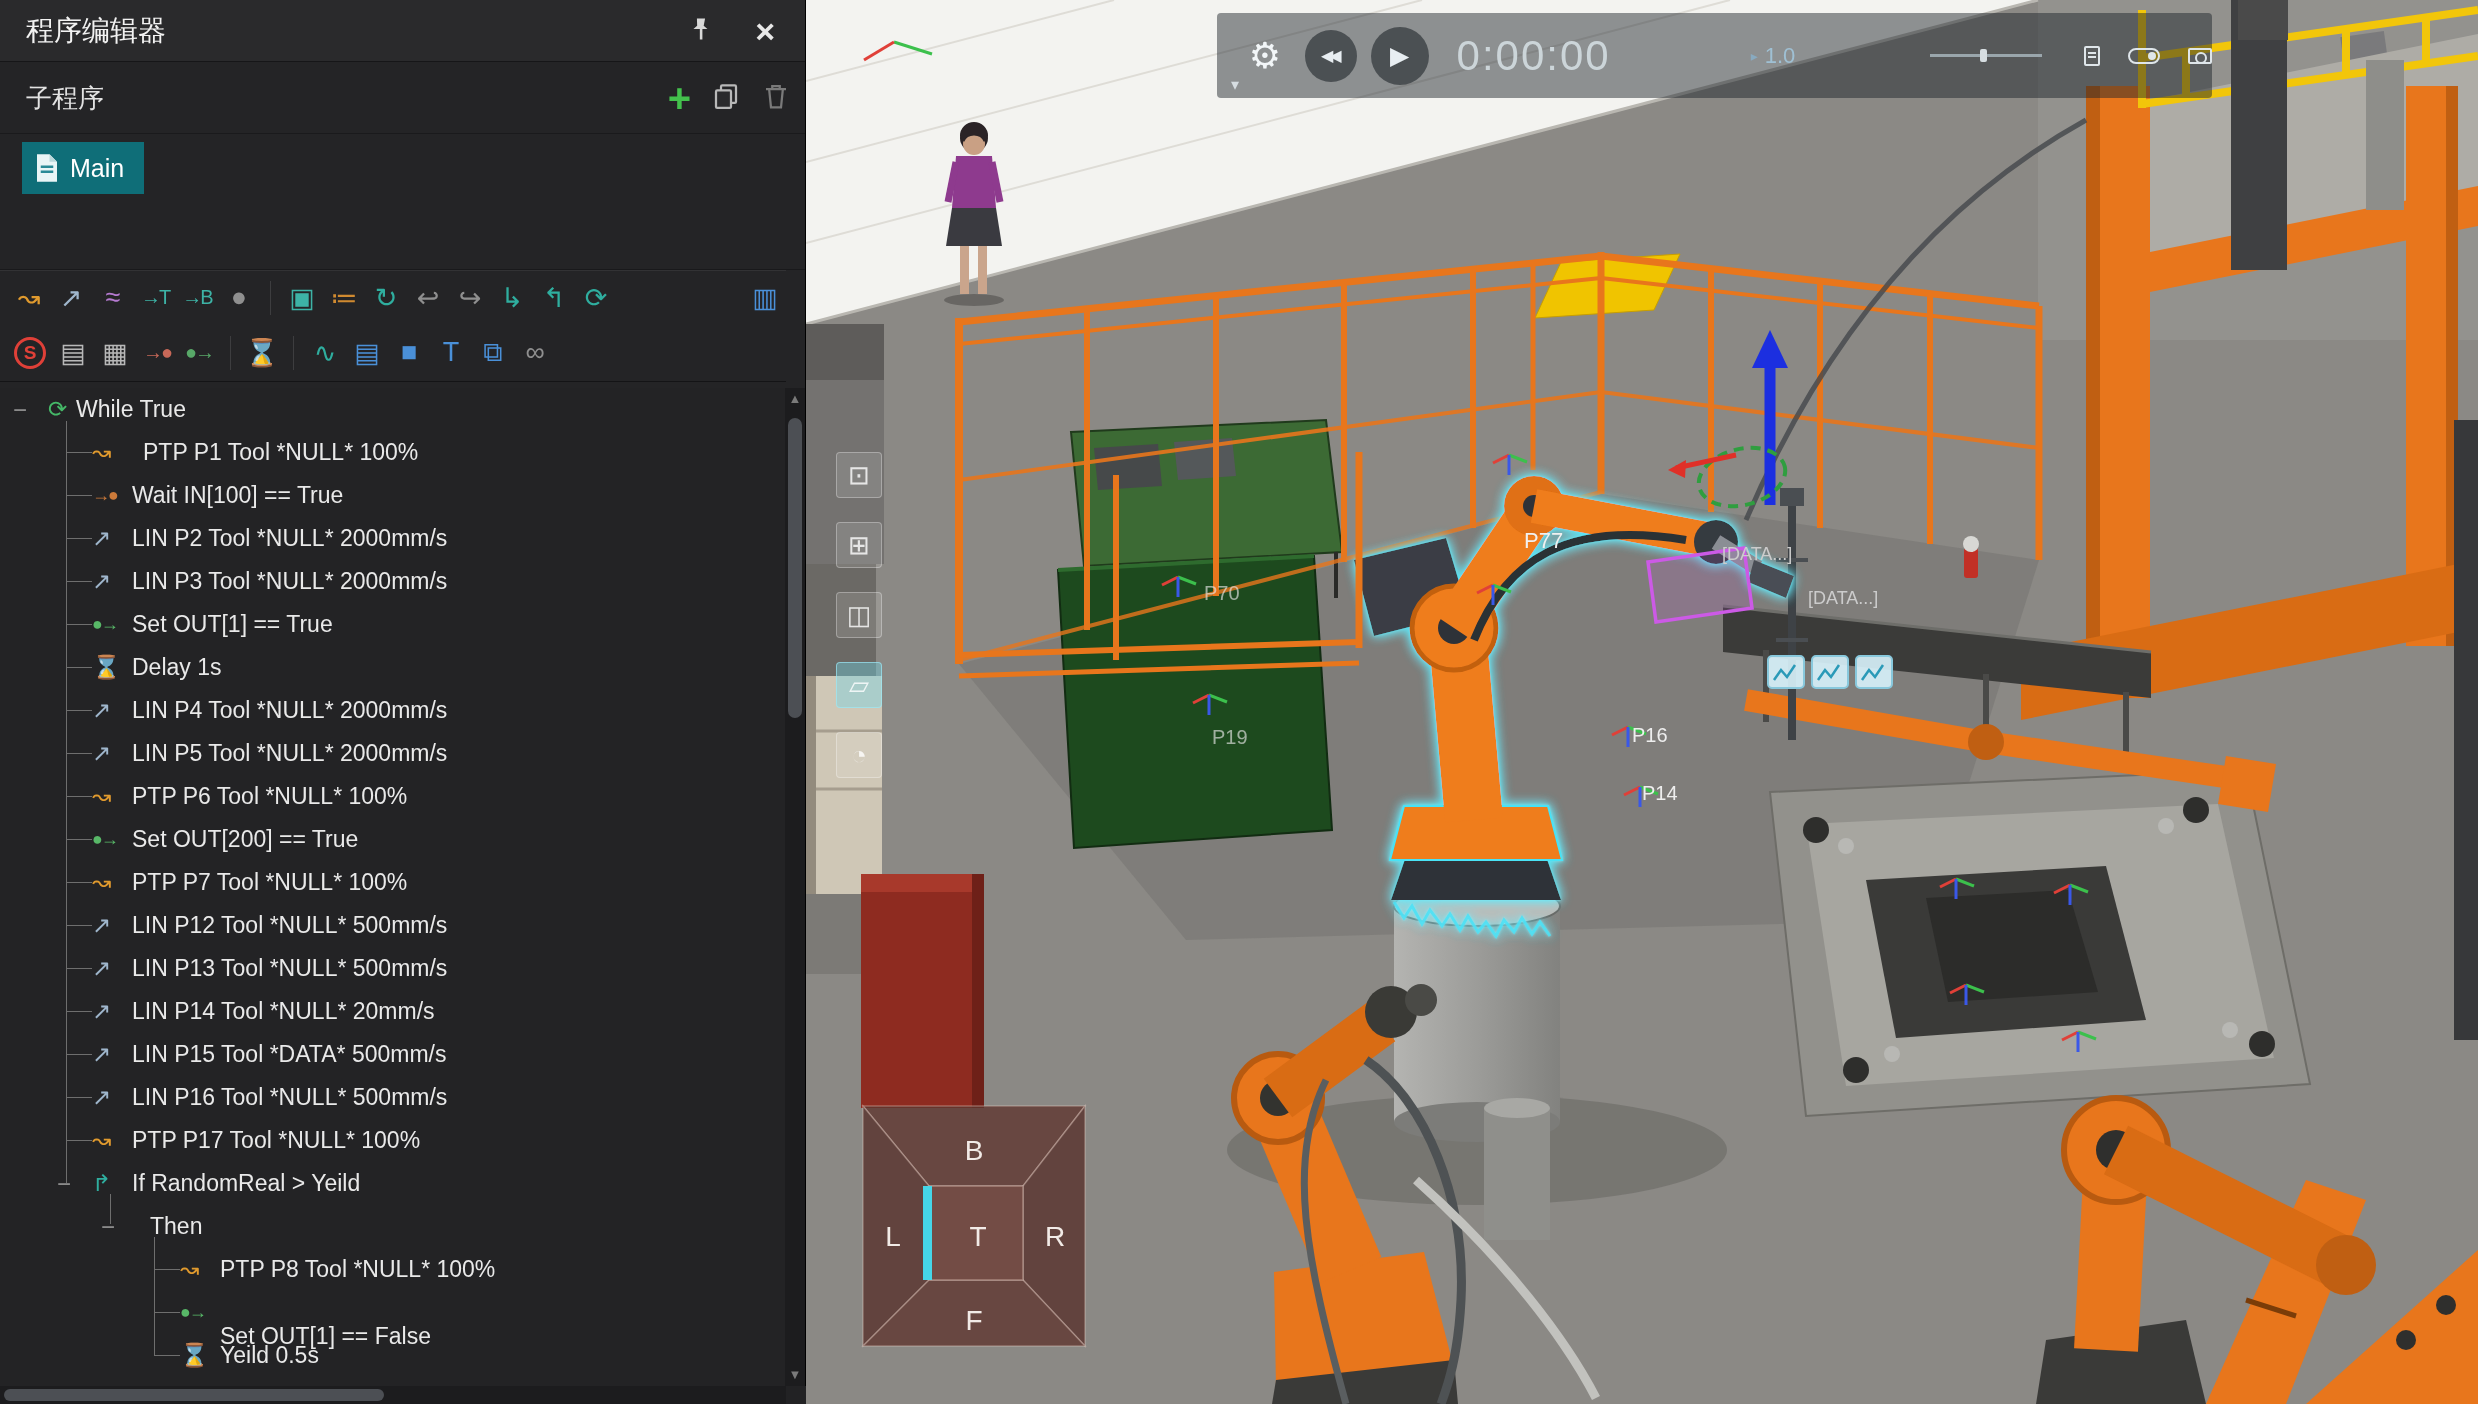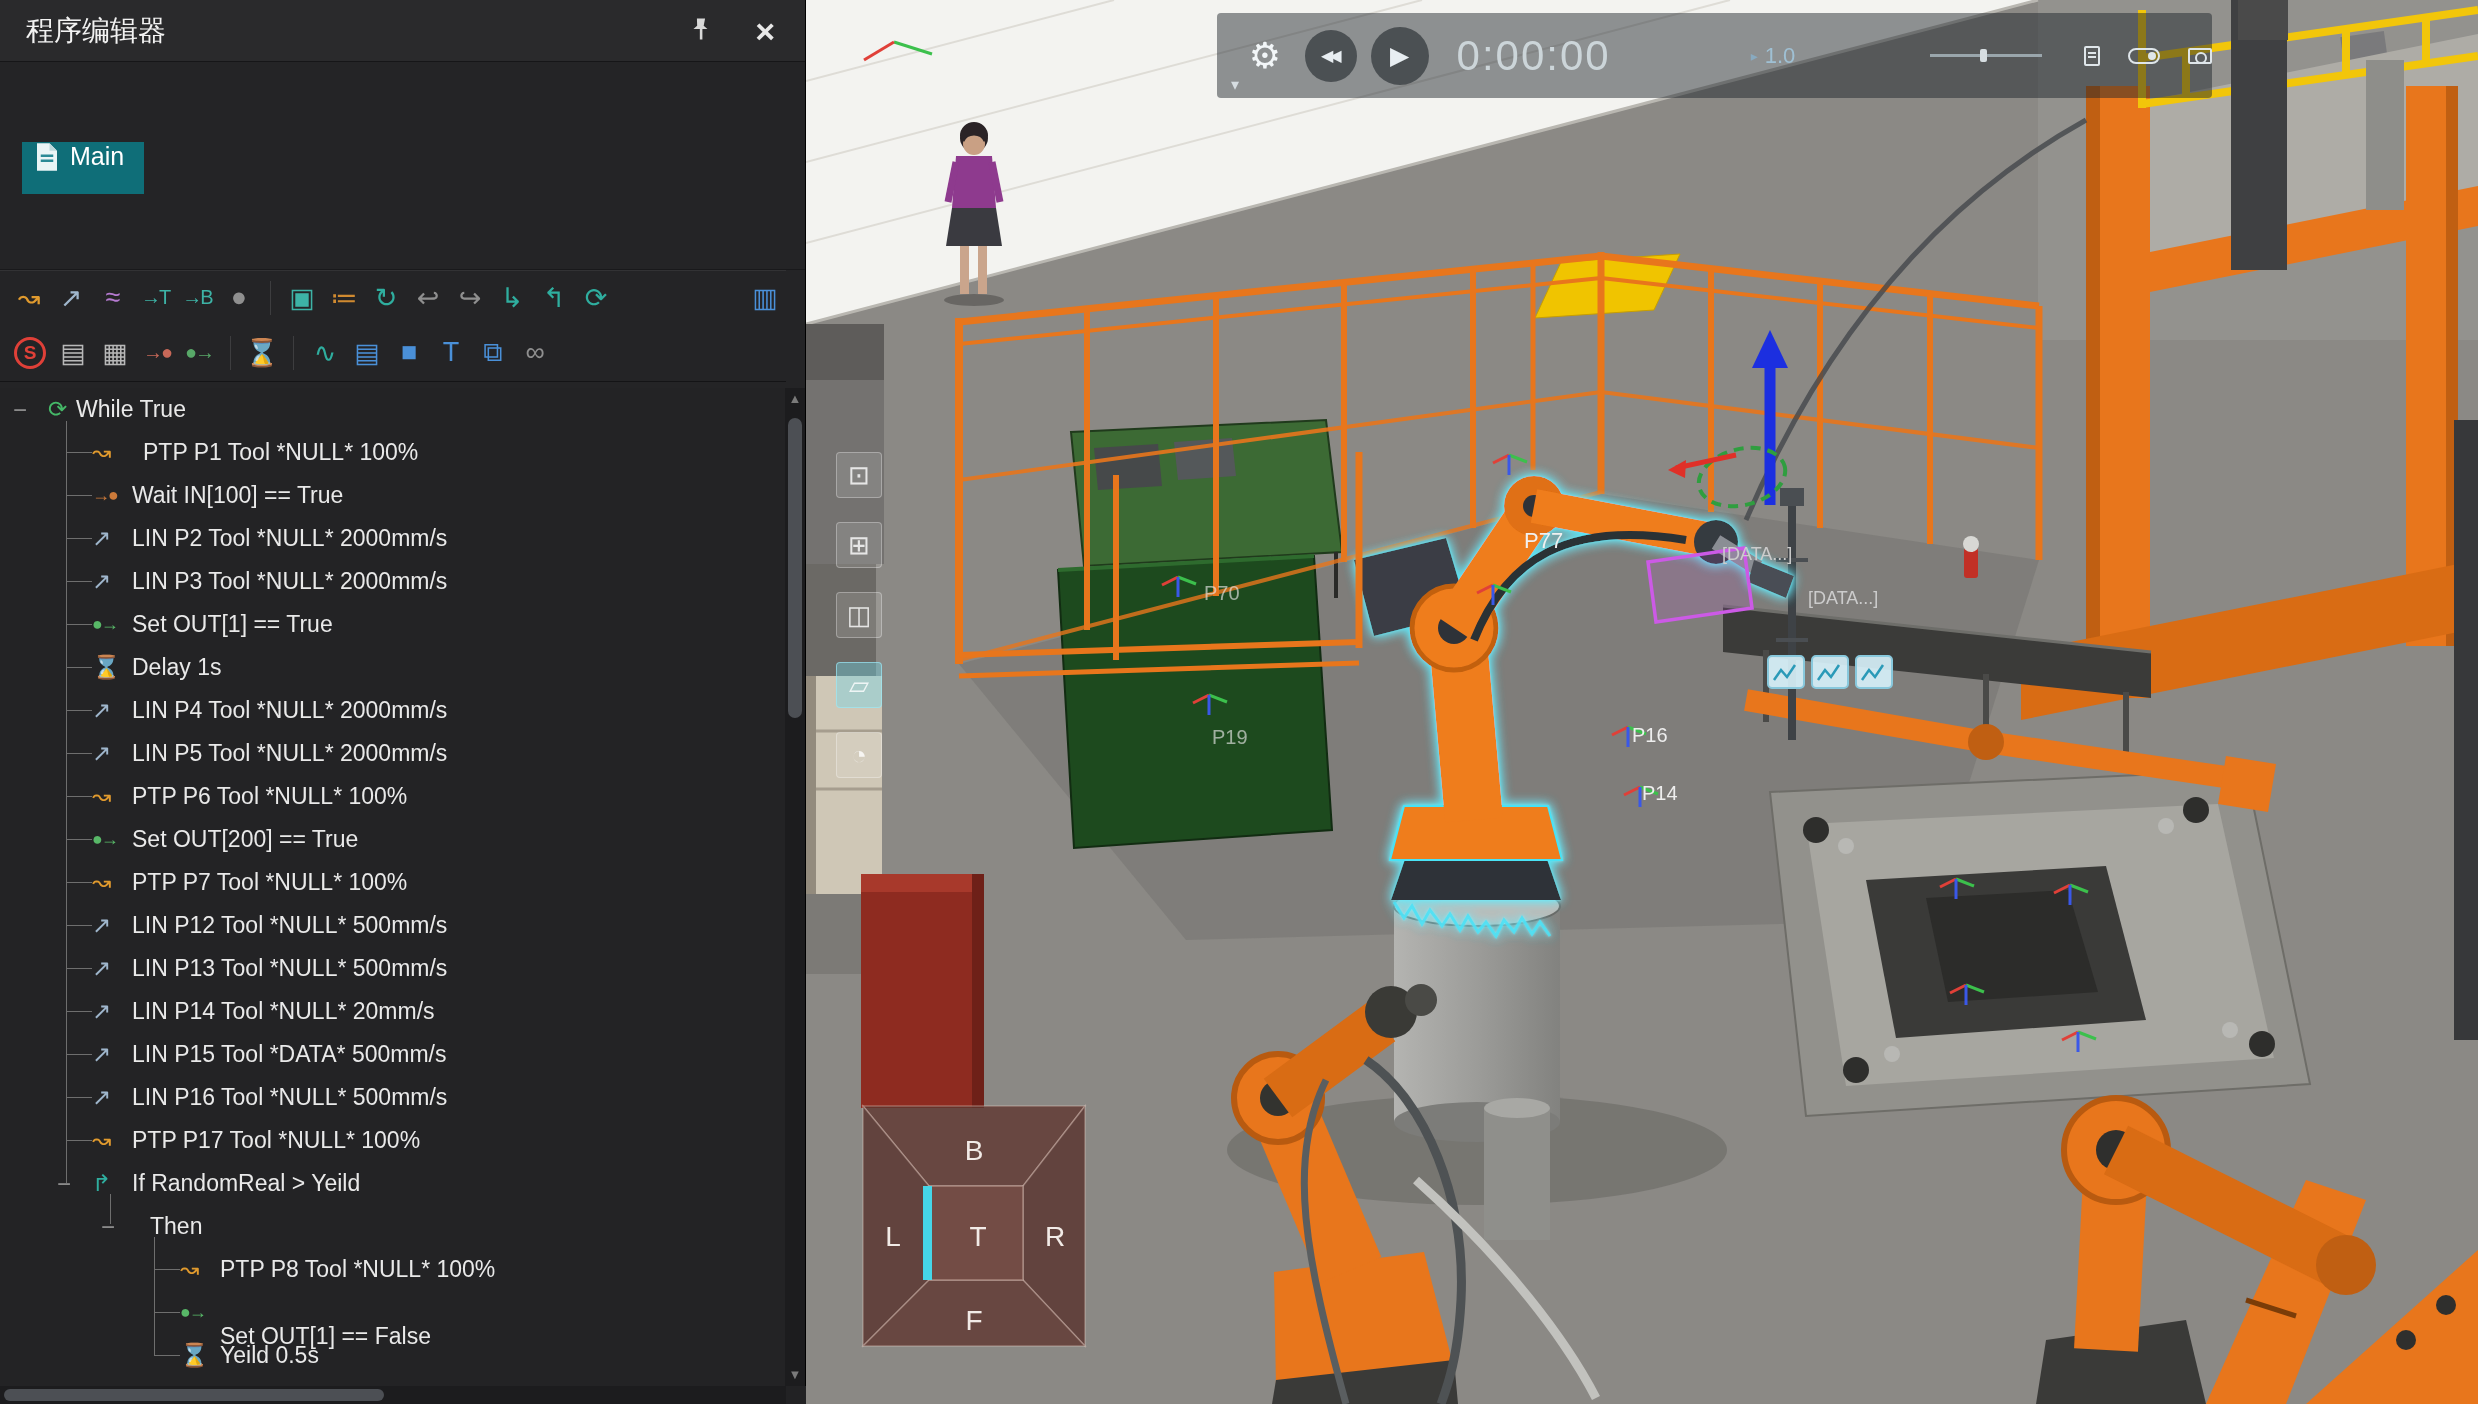--- a/index.html
+++ b/index.html
@@ -12,21 +12,21 @@
   .title{position:absolute;left:26px;top:0;line-height:62px;font-size:28px;color:#f2f2f2;}
   .win-icons{position:absolute;right:30px;top:0;height:62px;display:flex;align-items:center;gap:40px;}
   .close-x{font-size:34px;color:#e8e8e8;font-weight:bold;line-height:62px;}
 
   .subbar{position:absolute;left:0;top:62px;width:100%;height:72px;background:#242426;border-bottom:1px solid #1a1a1c;}
   .subbar .sublabel{position:absolute;left:26px;top:0;line-height:72px;font-size:26px;color:#e2e2e2;}
   .subbar-icons{position:absolute;right:14px;top:0;height:72px;display:flex;align-items:center;gap:20px;}
   .plus-glyph{font-size:40px;color:#43c04c;font-weight:bold;line-height:72px;}
 
   .main-area{position:absolute;left:0;top:134px;width:100%;height:136px;background:#242426;border-bottom:1px solid #19191b;}
-  .main-tab{position:absolute;left:22px;top:8px;height:52px;background:#0f6e78;display:flex;align-items:flex-start;gap:10px;padding:0 20px 0 12px;}
+  .main-tab{position:absolute;left:22px;top:8px;height:52px;background:#0f6e78;display:flex;align-items:center;gap:10px;padding:0 20px 0 12px;}
   .main-tab .mlabel{font-size:25px;color:#fff;}
 
   .toolbar{position:absolute;left:0;width:786px;display:flex;align-items:center;padding-left:8px;}
   .t1{top:270px;height:54px;border-top:1px solid #323234;}
   .t2{top:324px;height:58px;border-bottom:1px solid #141416;}
   .ticon{width:42px;height:46px;display:flex;align-items:center;justify-content:center;font-size:27px;}
   .ticon.multi{font-size:20px;letter-spacing:-2px;}
   .ticon.circ{width:32px;height:32px;border:3px solid currentColor;border-radius:50%;font-size:19px;font-weight:bold;margin:0 6px;}
   .tsep{width:1px;height:34px;background:#101012;border-right:1px solid #3d3d3f;margin:0 10px;}
 
@@ -87,20 +87,39 @@
       <span>
         <svg width="28" height="28" viewBox="0 0 24 24">
             <path d="M8.5 3h7l-1.2 6.2 3.2 2.8H5.5l3.2-2.8z" fill="#d8d8d8"></path>
             <rect x="11" y="12" width="2.2" height="9" fill="#d8d8d8"></rect>
           </svg>
       </span>
       <span class="close-x">×</span>
     </span>
   </div>
 
+  <div class="subbar">
+    <span class="sublabel">子程序</span>
+    <span class="subbar-icons">
+      <span class="plus-glyph">+</span>
+      <span>
+        <svg width="30" height="30" viewBox="0 0 24 24">
+            <rect x="8" y="3.5" width="12" height="14" rx="1" fill="none" stroke="#b8b8b8" stroke-width="1.8"></rect>
+            <rect x="4" y="7.5" width="12" height="14" rx="1" fill="#2a2a2c" stroke="#b8b8b8" stroke-width="1.8"></rect>
+          </svg>
+      </span>
+      <span>
+        <svg width="30" height="30" viewBox="0 0 24 24">
+            <path d="M4 6.5h16" stroke="#7a7a7a" stroke-width="1.8"></path>
+            <path d="M9 6V4h6v2" stroke="#7a7a7a" stroke-width="1.8" fill="none"></path>
+            <path d="M6.5 6.5 8 21h8l1.5-14.5" stroke="#7a7a7a" stroke-width="1.8" fill="none"></path>
+          </svg>
+      </span>
+    </span>
+  </div>
 
   <div class="main-area">
     <div class="main-tab">
       <svg width="26" height="30" viewBox="0 0 20 24">
           <path d="M2 1h10l6 6v16H2z" fill="#e9f5f6"></path>
           <path d="M12 1l6 6h-6z" fill="#bcd9dc"></path>
           <rect x="5" y="10" width="10" height="2" fill="#2a8a96"></rect>
           <rect x="5" y="14" width="10" height="2" fill="#2a8a96"></rect>
         </svg>
       <span class="mlabel">Main</span>

